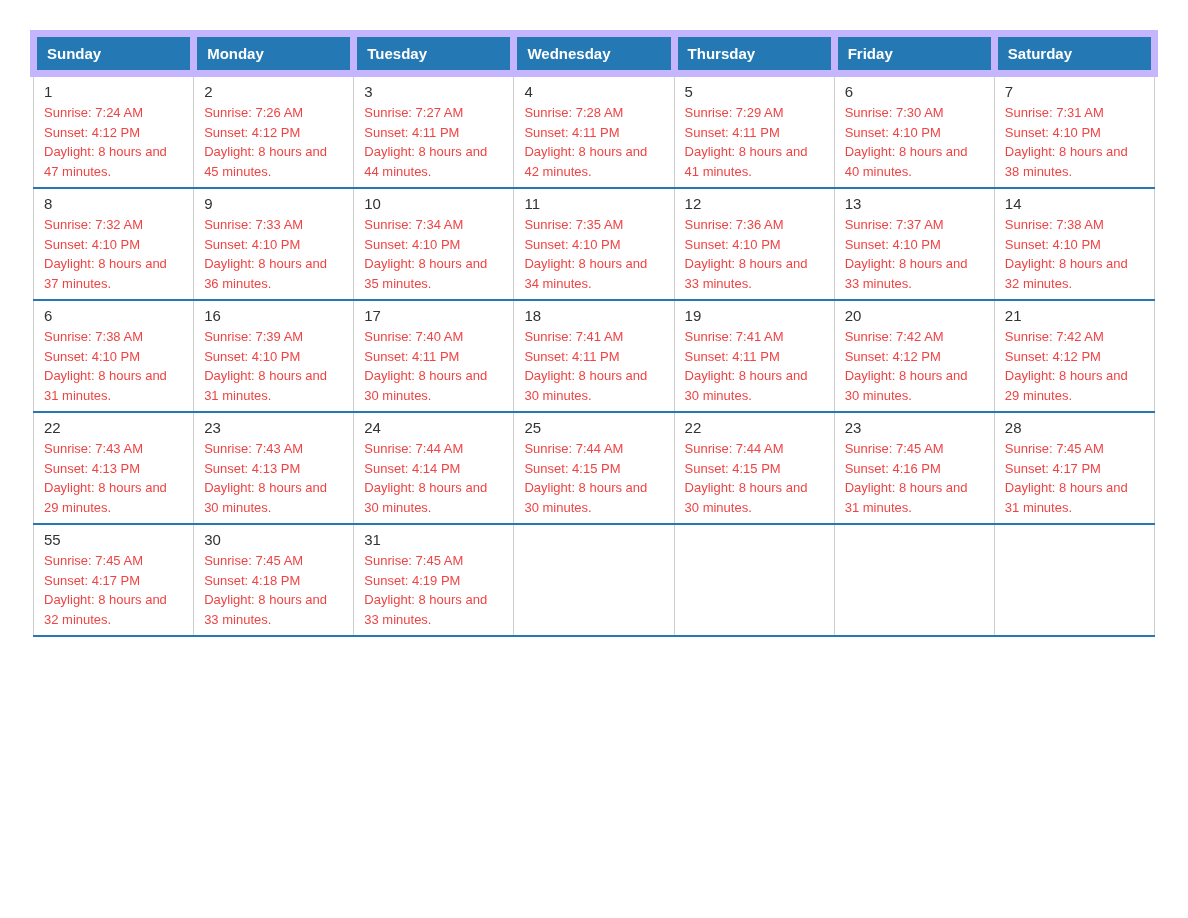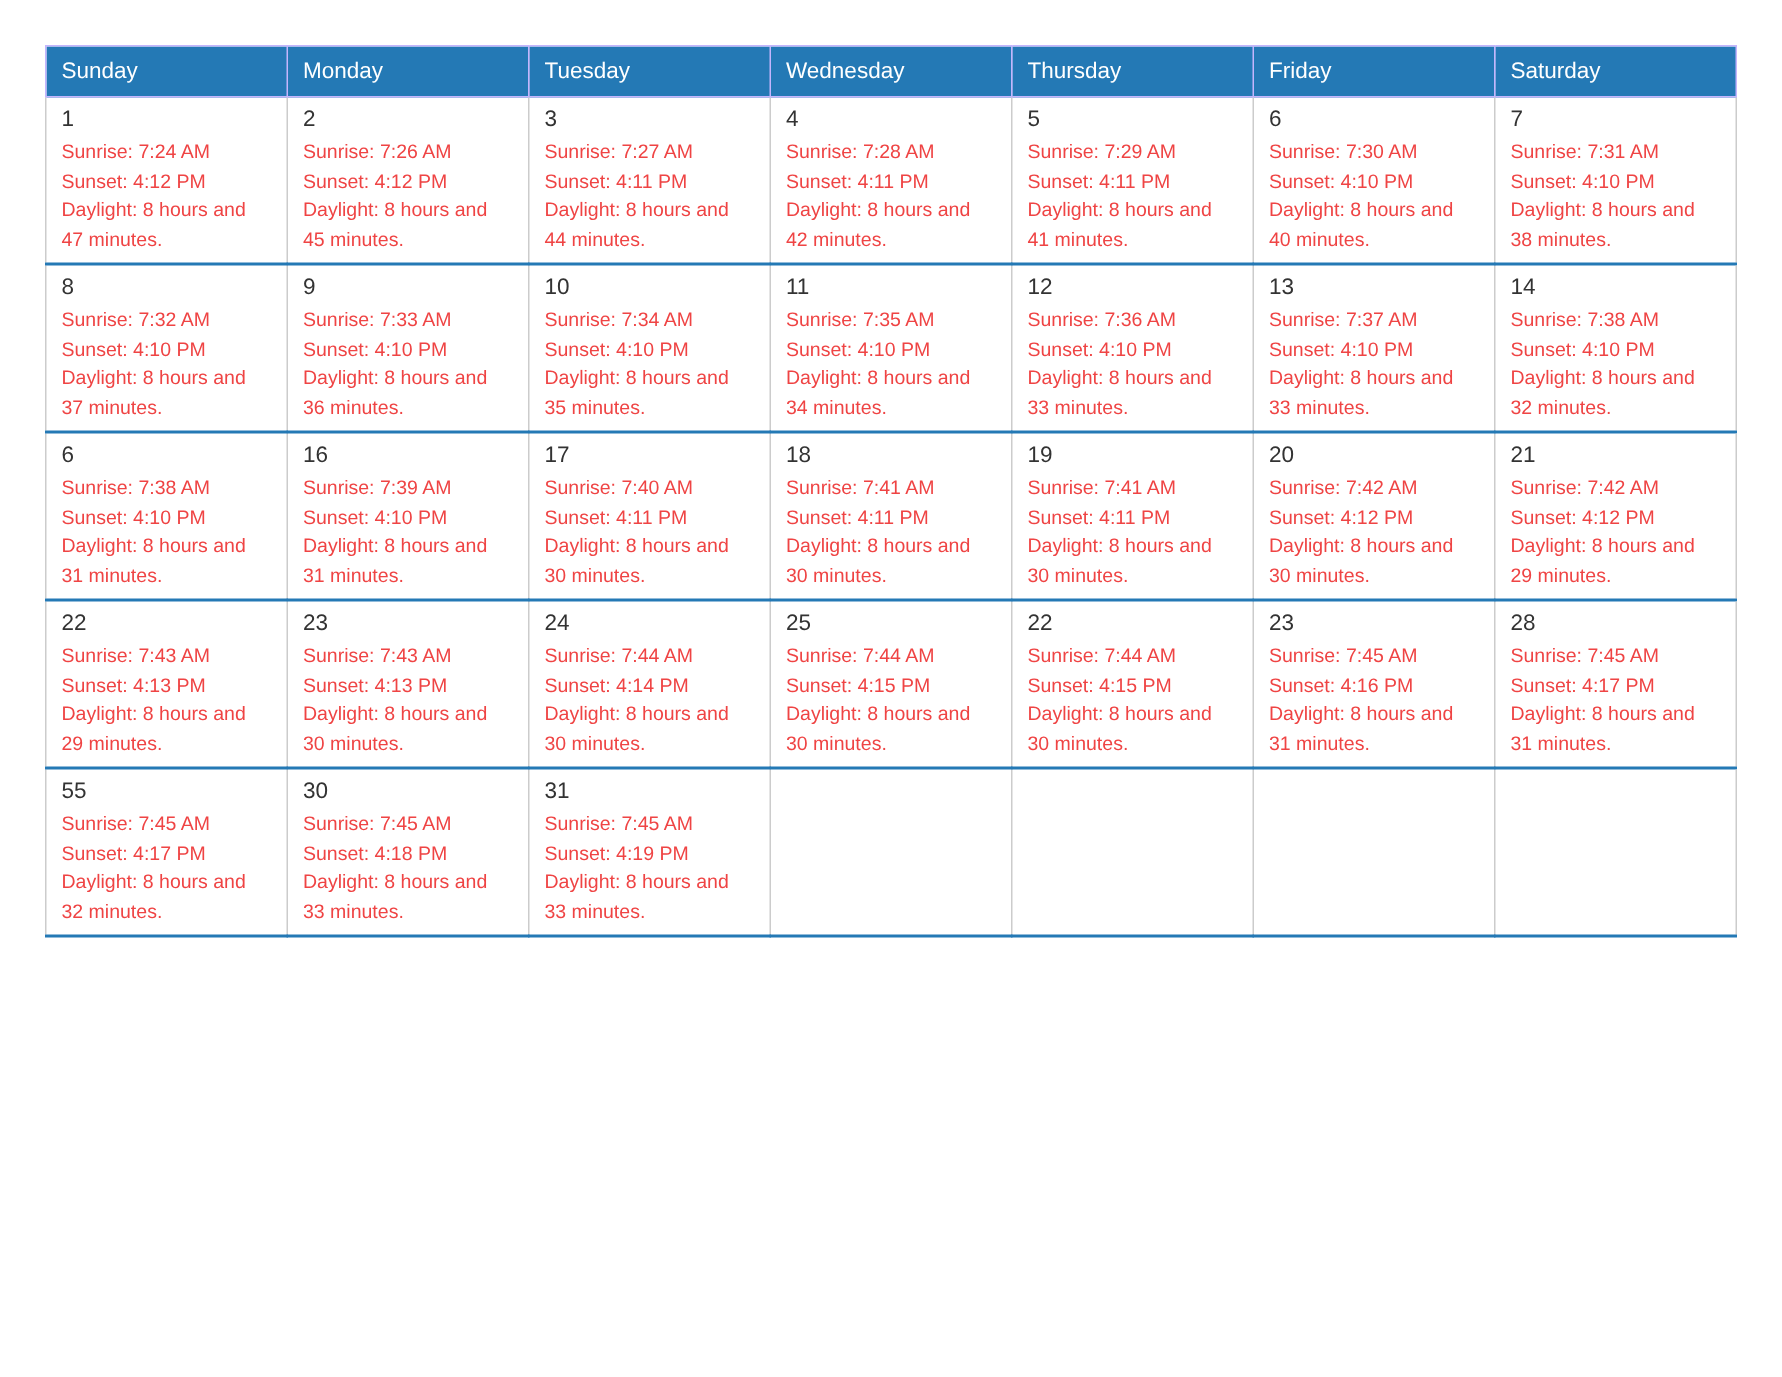--- a/index.html
+++ b/index.html
@@ -59,23 +59,23 @@
     table {
       width: 100%;
       border-collapse: collapse;
       margin-top: 10px;
     }
     thead tr th {
       background-color: #2479b5;
       color: #fff;
       padding: 8px 10px;
       font-size: 15px;
-      font-weight: normal;
+      font-weight: bold;
       text-align: left;
-      border: 1px solid #c4b5fd;
+      border: 7px solid #c4b5fd;
     }
     tbody tr td {
       vertical-align: top;
       padding: 6px 10px;
       font-size: 13px;
       color: #333;
       border: 1px solid #ccc;
       width: 14.28%;
       min-height: 90px;
     }

